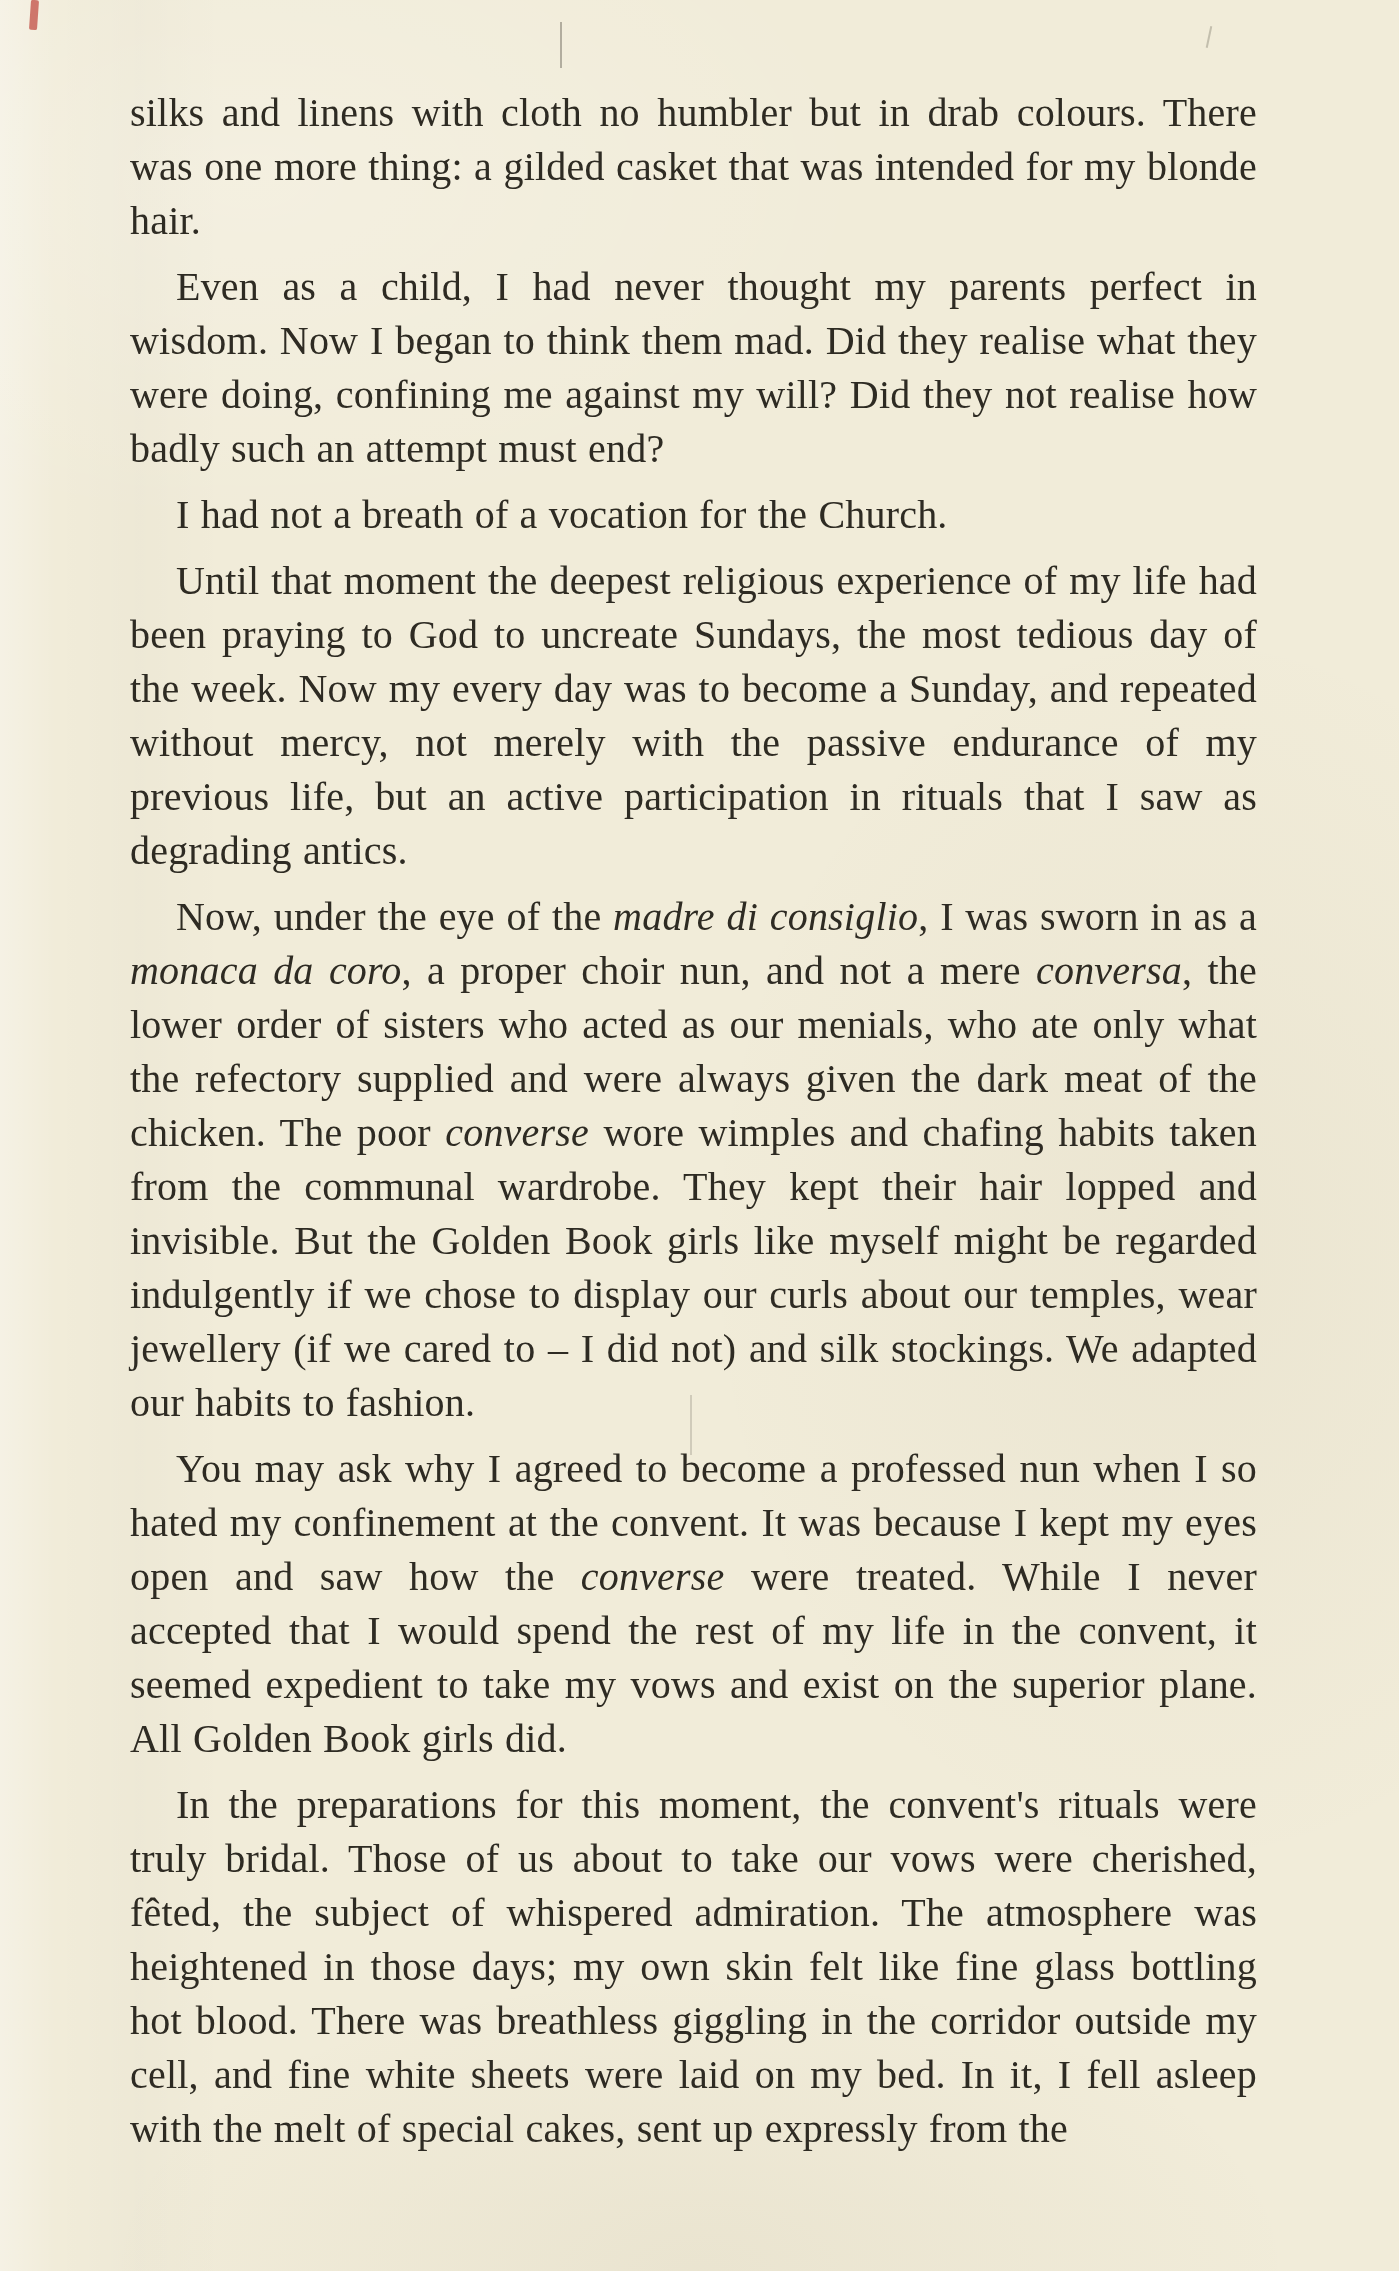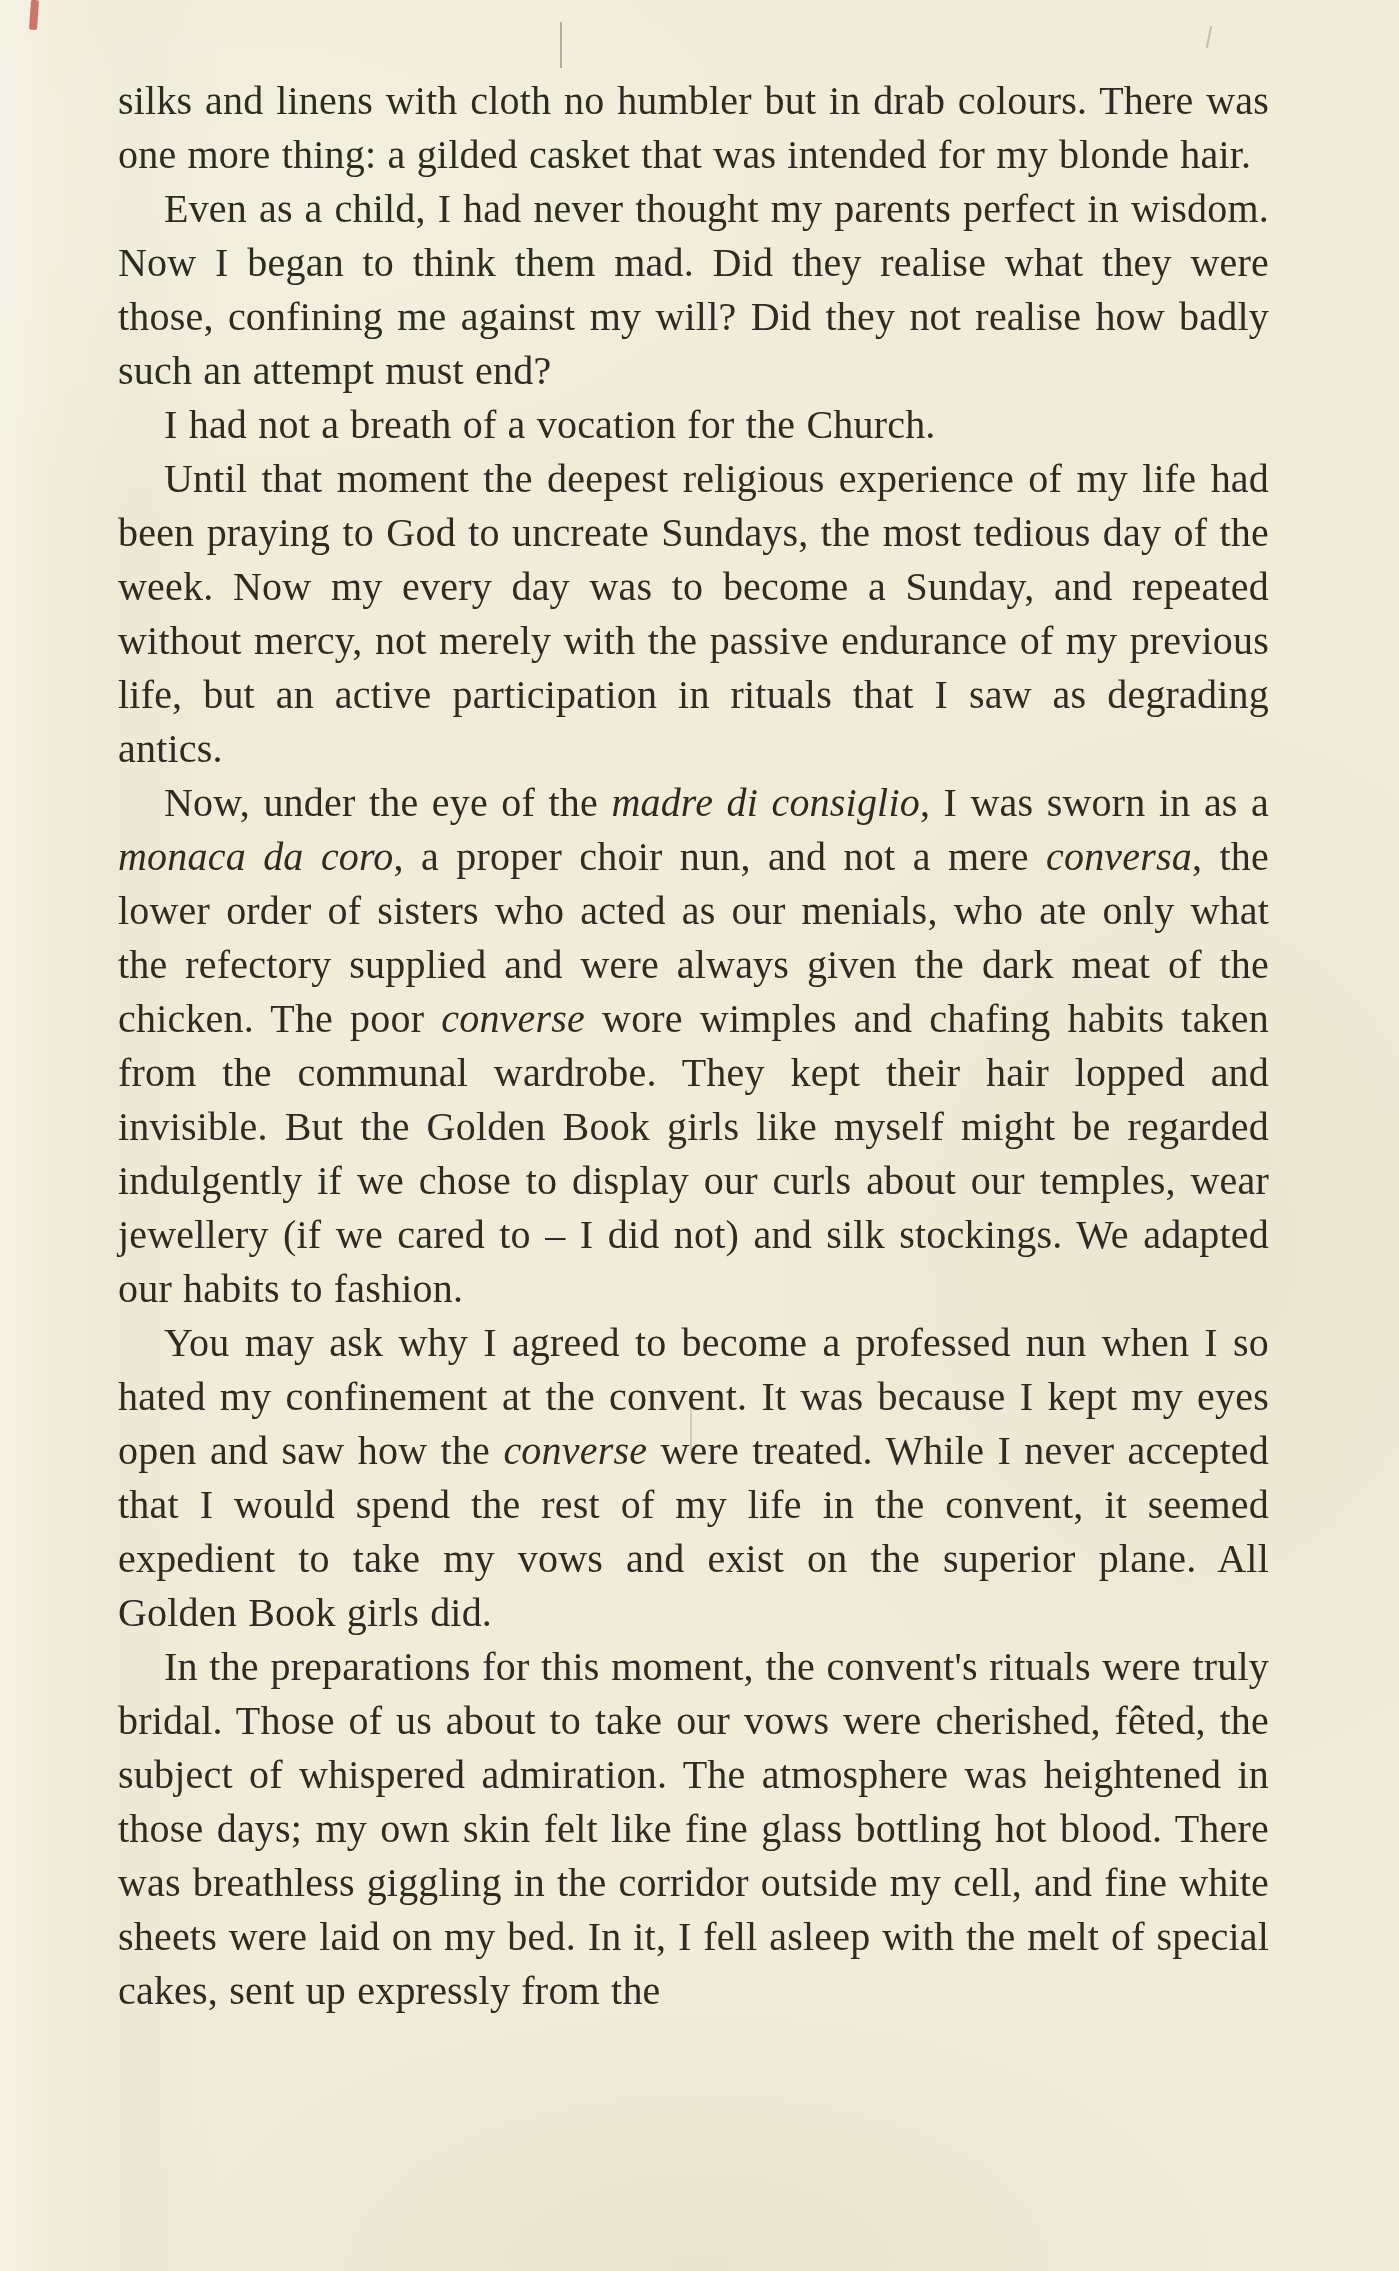--- a/index.html
+++ b/index.html
@@ -34,21 +34,21 @@
     left: 118px;
     right: 130px;
     top: 74px;
     text-align: justify;
     font-size: 40px;
     line-height: 54px;
     letter-spacing: 0.2px;
     word-spacing: 1px;
   }
   .para {
-    margin: 0;
+    margin: 12px;
     padding: 0;
   }
   .para.indent {
     text-indent: 46px;
   }
   .para i {
     font-style: italic;
   }
   .page-number {
     position: absolute;
@@ -101,21 +101,21 @@
 <body>
 
 <div class="page">
   <div class="mark-red"></div>
   <div class="mark-crease-1"></div>
   <div class="mark-crease-2"></div>
   <div class="mark-crease-3"></div>
 
   <div class="text-block">
       <p class="para"><span>silks and linens with cloth no humbler but in drab colours. There was one more thing: a gilded casket that was intended for my blonde hair.</span></p>
-      <p class="para indent"><span>Even as a child, I had never thought my parents perfect in wisdom. Now I began to think them mad. Did they realise what they were those, confining me against my will? Did they not realise how badly such an attempt must end?</span></p>
+      <p class="para indent"><span>Even as a child, I had never thought my parents perfect in wisdom. Now I began to think them mad. Did they realise what they were doing, confining me against my will? Did they not realise how badly such an attempt must end?</span></p>
       <p class="para indent"><span>I had not a breath of a vocation for the Church.</span></p>
       <p class="para indent"><span>Until that moment the deepest religious experience of my life had been praying to God to uncreate Sundays, the most tedious day of the week. Now my every day was to become a Sunday, and repeated without mercy, not merely with the passive endurance of my previous life, but an active participation in rituals that I saw as degrading antics.</span></p>
       <p class="para indent"><span>Now, under the eye of the </span><i>madre di consiglio</i><span>, I was sworn in as a </span><i>monaca da coro</i><span>, a proper choir nun, and not a mere </span><i>conversa</i><span>, the lower order of sisters who acted as our menials, who ate only what the refectory supplied and were always given the dark meat of the chicken. The poor </span><i>converse</i><span> wore wimples and chafing habits taken from the communal wardrobe. They kept their hair lopped and invisible. But the Golden Book girls like myself might be regarded indulgently if we chose to display our curls about our temples, wear jewellery (if we cared to – I did not) and silk stockings. We adapted our habits to fashion.</span></p>
       <p class="para indent"><span>You may ask why I agreed to become a professed nun when I so hated my confinement at the convent. It was because I kept my eyes open and saw how the </span><i>converse</i><span> were treated. While I never accepted that I would spend the rest of my life in the convent, it seemed expedient to take my vows and exist on the superior plane. All Golden Book girls did.</span></p>
       <p class="para indent"><span>In the preparations for this moment, the convent's rituals were truly bridal. Those of us about to take our vows were cherished, fêted, the subject of whispered admiration. The atmosphere was heightened in those days; my own skin felt like fine glass bottling hot blood. There was breathless giggling in the corridor outside my cell, and fine white sheets were laid on my bed. In it, I fell asleep with the melt of special cakes, sent up expressly from the</span></p>
     </div>
 
 </div>
 
 </body></html>

